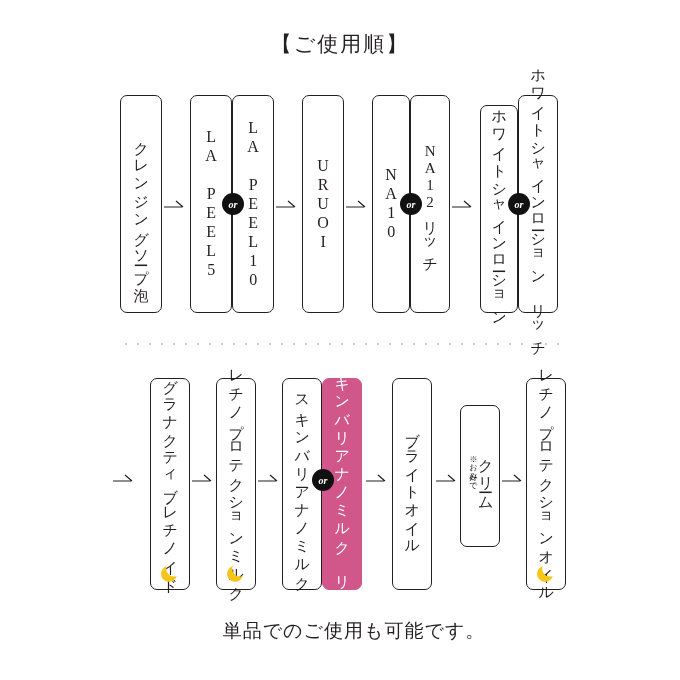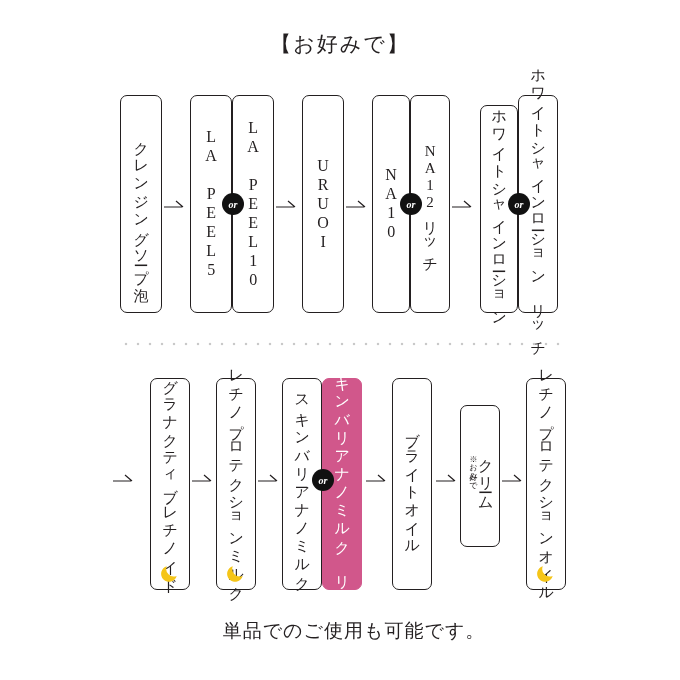--- a/index.html
+++ b/index.html
@@ -153,21 +153,21 @@
     color: #231f20;
     font-family: "Liberation Serif", "DejaVu Serif", serif;
     padding-left: 14px;
   }
 </style>
 </head>
 <body>
 
 <div id="stage">
 
-  <div class="page-title">【お好みで】</div>
+  <div class="page-title">【ご使用順】</div>
 
   <div class="flow-row row-one">
 
     <div class="step-box" style="left:120px; top:5px; width:42px; height:218px;">
       <div class="label-wrap">
         <span class="step-label">クレンジングソープ泡</span>
       </div>
     </div>
 
     <svg class="arrow" style="left:164px; top:108px;" viewBox="0 0 22 12">

